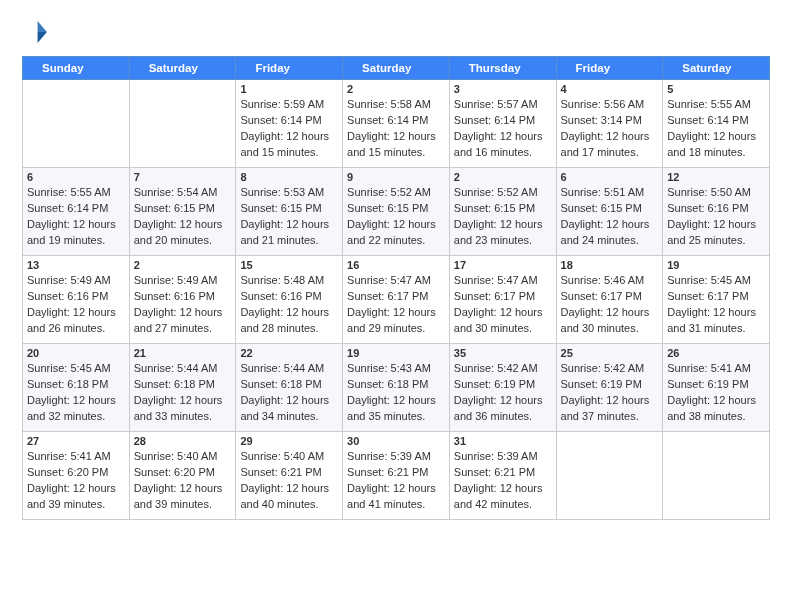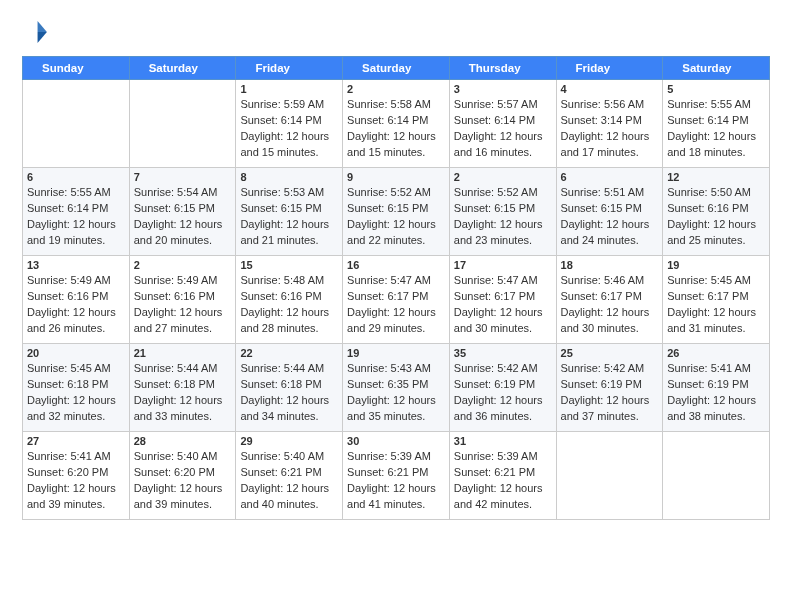--- a/index.html
+++ b/index.html
@@ -293,21 +293,21 @@
           <td>
             <span class="day-number">22</span>
             <div class="day-info">Sunrise: 5:44 AM
 Sunset: 6:18 PM
 Daylight: 12 hours
 and 34 minutes.</div>
           </td>
           <td>
             <span class="day-number">19</span>
             <div class="day-info">Sunrise: 5:43 AM
-Sunset: 6:35 PM
+Sunset: 6:18 PM
 Daylight: 12 hours
 and 35 minutes.</div>
           </td>
           <td>
             <span class="day-number">35</span>
             <div class="day-info">Sunrise: 5:42 AM
 Sunset: 6:19 PM
 Daylight: 12 hours
 and 36 minutes.</div>
           </td>

